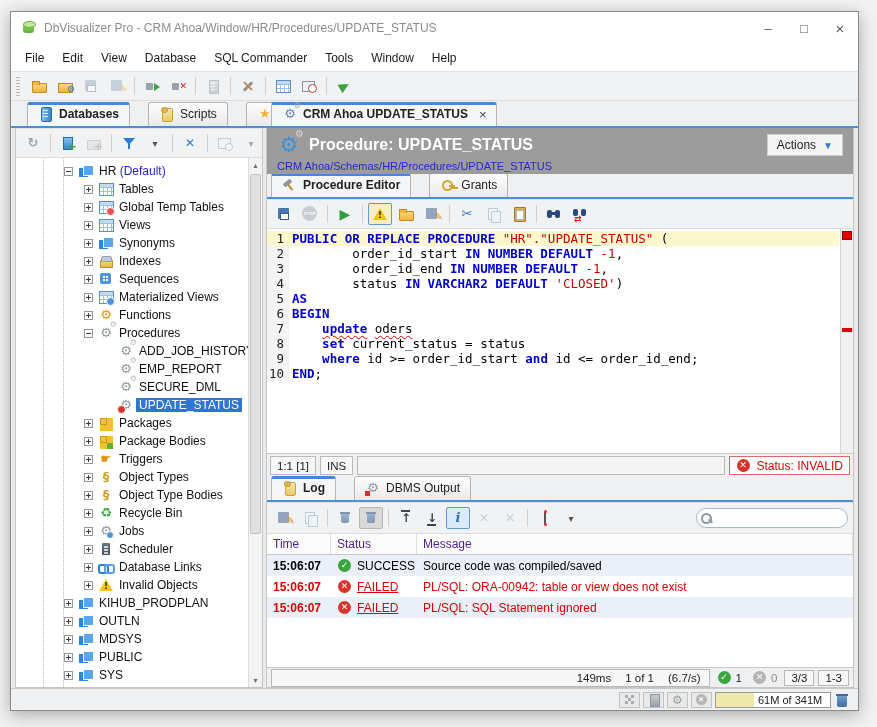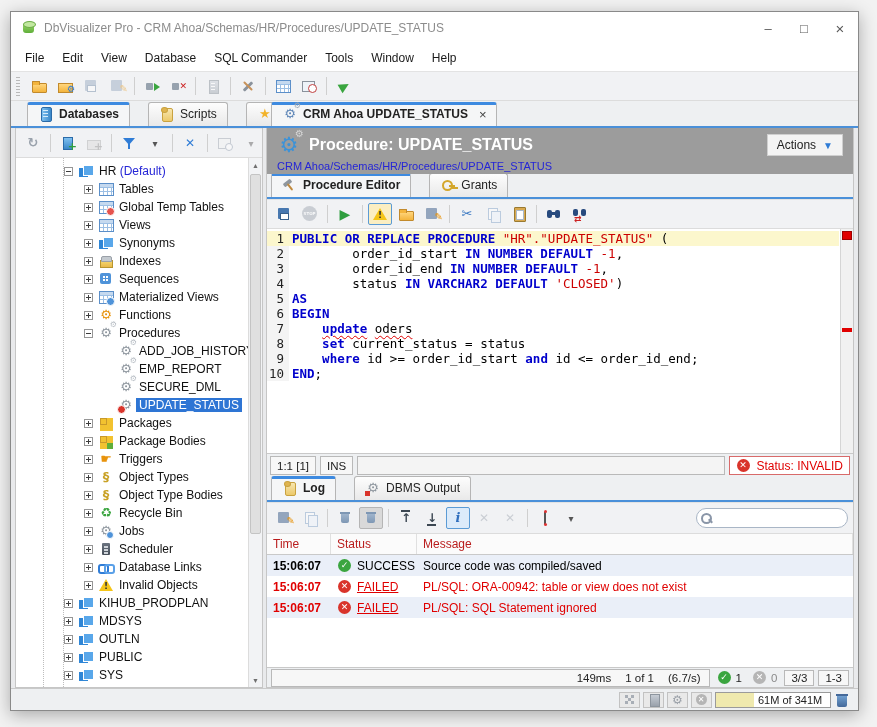--- a/index.html
+++ b/index.html
@@ -78,21 +78,21 @@
   .editstatus{display:flex;align-items:stretch;gap:4px;padding:2px 3px;background:#eef0f2;border-top:1px solid #c9c9c9;flex:none;height:24px}
   .cell{border:1px solid #b9b9b9;background:#f7f7f7;padding:1px 6px;font-size:11.5px;color:#222;display:flex;align-items:center}
   .progress{flex:1;background:#f4f4f4}
   .status-invalid{border:1px solid #d86a6a;background:#fff;color:#e00000;font-size:12px;gap:5px}
 
   
   .log-toolbar{height:32px}
   .searchbox{margin-left:auto;position:relative;width:152px;height:20px}
   .searchbox input{width:100%;height:100%;border:1px solid #a9b6c6;border-radius:10px;padding:0 6px 0 22px;font-size:11px;outline:none;background:#fff}
   .logtable{flex:1;background:#fff;overflow:hidden;display:flex;flex-direction:column}
-  .lt-head{display:flex;background:#fbfbfb;border-bottom:1px solid #c9c9c9;font-size:12px;color:#b91c1c;flex:none}
+  .lt-head{display:flex;background:#fbfbfb;border-bottom:1px solid #c9c9c9;font-size:12px;color:#4c1d95;flex:none}
   .lt-head .c{padding:3px 6px;border-right:1px solid #e0e0e0}
   .c-time{width:64px;flex:none}
   .c-status{width:86px;flex:none}
   .c-msg{flex:1;min-width:0}
   .lt-row{display:flex;font-size:12px;height:21px;align-items:center;flex:none}
   .lt-row.alt{background:#eaeff8}
   .lt-row .c{padding:0 6px;display:flex;align-items:center;gap:4px}
   .tcell{font-weight:bold}
   .lt-row.err .tcell,.lt-row.err .mcell,.lt-row.err .stxt{color:#e00000}
   .lt-row.err .stxt{text-decoration:underline}
@@ -220,21 +220,21 @@
   .i-gear-gray::before{content:"⚙";color:#9aa0a8;font-size:12px}
   .i-x-circle::before{content:"✕";position:absolute;left:2px;top:2px;width:11px;height:11px;border-radius:50%;background:#b5b5b5;color:#fff;font-size:8px;font-weight:bold;line-height:11px}
 </style>
 </head>
 <body>
 
 <div class="window" data-name="app-window">
 
   <div class="titlebar" data-name="title-bar">
     <span class="i i-applogo" data-name="app-logo-icon"></span>
-    <span class="title" data-name="window-title">DbVisualizer Pro - CRM Ahoa/Schemas/HR/Procedures/UPDATE_STATUS</span>
+    <span class="title" data-name="window-title">DbVisualizer Pro - CRM Ahoa/Window/HR/Procedures/UPDATE_STATUS</span>
     <span class="winbtns" data-name="window-controls">
       <span class="winbtn" data-name="minimize-button">–</span>
       <span class="winbtn" data-name="maximize-button">□</span>
       <span class="winbtn" style="font-size:15px" data-name="close-button">×</span>
     </span>
   </div>
 
   <div class="menubar" id="menubar" data-name="menu-bar">
       <span class="menu-item" data-name="menu-item-file">File</span>
       <span class="menu-item" data-name="menu-item-edit">Edit</span>
@@ -470,29 +470,29 @@
             <div class="trow" data-name="tree-item-invalid-objects" style="padding-left: 68px;">
               <span class="exp plus" data-name="expand-icon"></span>
               <span class="i i-warning-tree" data-name="warning-tree-icon"></span>
               <span class="lbl" data-name="tree-item-label">Invalid Objects</span>
             </div>
             <div class="trow" data-name="tree-item-kihub-prodplan" style="padding-left: 48px;">
               <span class="exp plus" data-name="expand-icon"></span>
               <span class="i i-schema" data-name="schema-icon"></span>
               <span class="lbl" data-name="tree-item-label">KIHUB_PRODPLAN</span>
             </div>
+            <div class="trow" data-name="tree-item-outln" style="padding-left: 48px;">
+              <span class="exp plus" data-name="expand-icon"></span>
+              <span class="i i-schema" data-name="schema-icon"></span>
+              <span class="lbl" data-name="tree-item-label">OUTLN</span>
+            </div>
             <div class="trow" data-name="tree-item-mdsys" style="padding-left: 48px;">
               <span class="exp plus" data-name="expand-icon"></span>
               <span class="i i-schema" data-name="schema-icon"></span>
               <span class="lbl" data-name="tree-item-label">MDSYS</span>
-            </div>
-            <div class="trow" data-name="tree-item-outln" style="padding-left: 48px;">
-              <span class="exp plus" data-name="expand-icon"></span>
-              <span class="i i-schema" data-name="schema-icon"></span>
-              <span class="lbl" data-name="tree-item-label">OUTLN</span>
             </div>
             <div class="trow" data-name="tree-item-public" style="padding-left: 48px;">
               <span class="exp plus" data-name="expand-icon"></span>
               <span class="i i-schema" data-name="schema-icon"></span>
               <span class="lbl" data-name="tree-item-label">PUBLIC</span>
             </div>
             <div class="trow" data-name="tree-item-sys" style="padding-left: 48px;">
               <span class="exp plus" data-name="expand-icon"></span>
               <span class="i i-schema" data-name="schema-icon"></span>
               <span class="lbl" data-name="tree-item-label">SYS</span>

